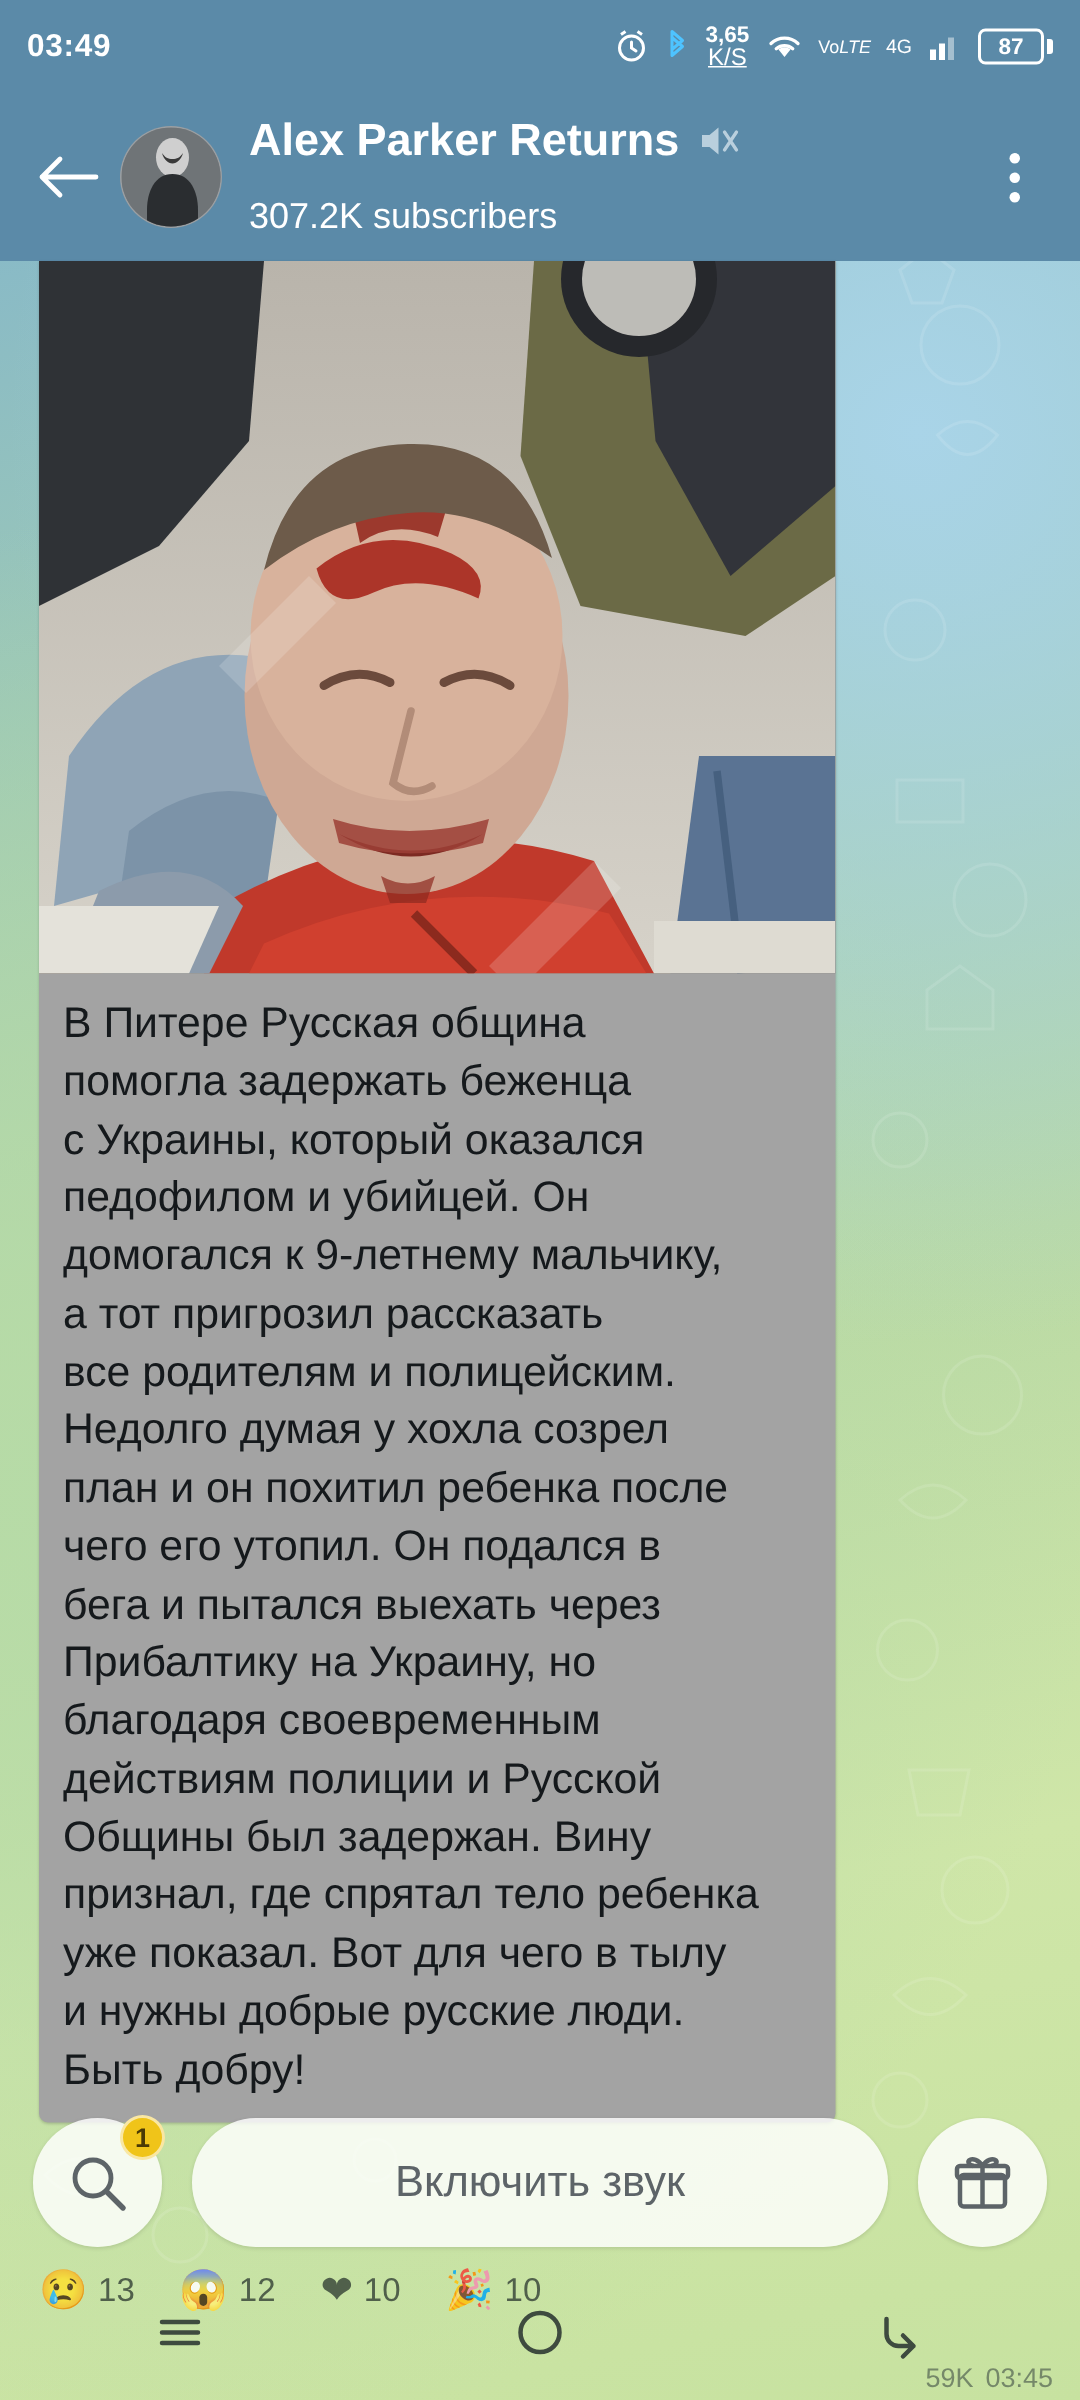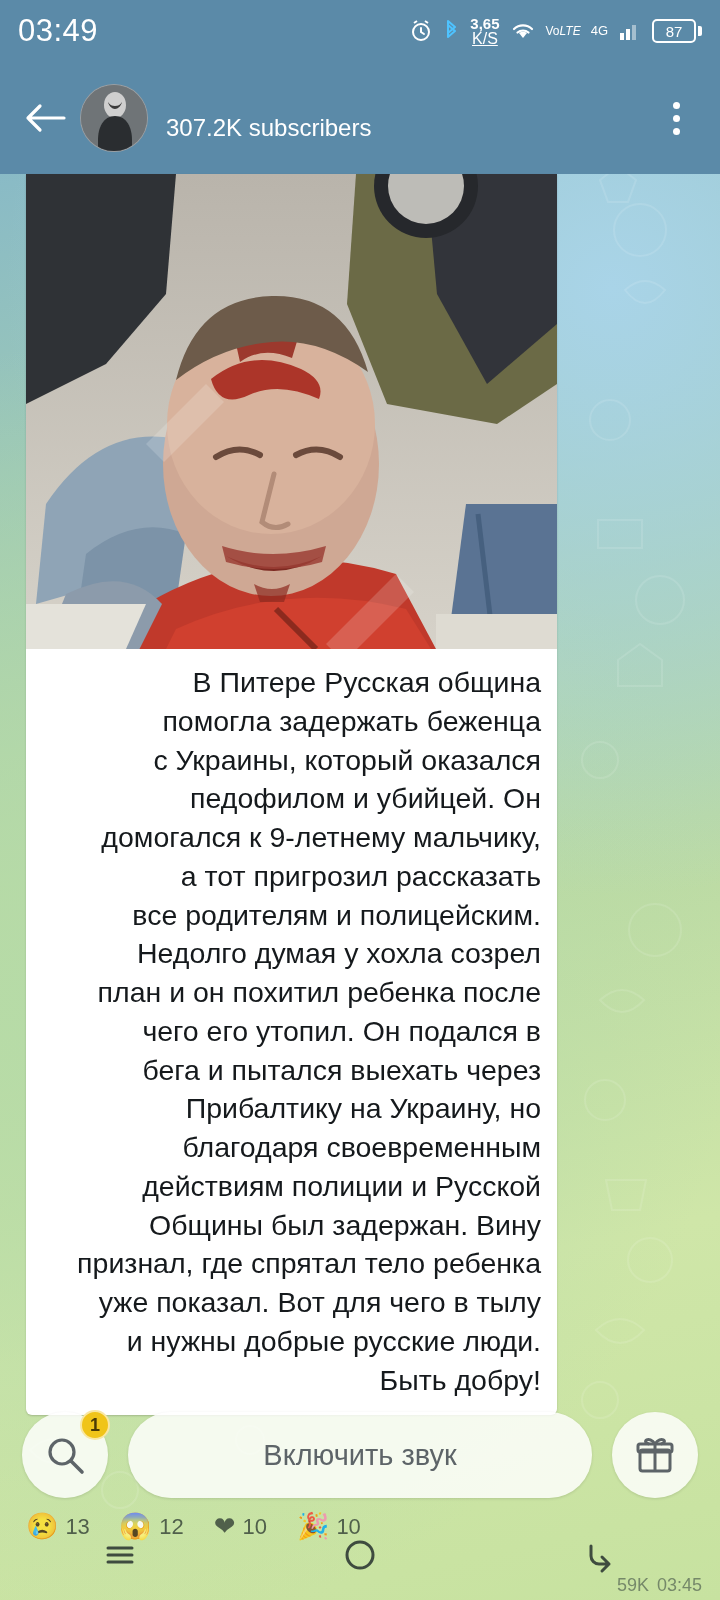--- a/index.html
+++ b/index.html
@@ -32,21 +32,21 @@
   .status-bar {
     position: absolute; top: 0; left: 0; right: 0;
     height: 62px;
     background: #5b8aa8;
     display: flex; align-items: center;
     justify-content: space-between;
     padding: 0 18px;
     color: #ffffff;
   }
   .status-time {
-    font-size: 31px; letter-spacing: 0.5px;
+    font-size: 21px; letter-spacing: 0.5px; font-weight: bold;
   }
   .status-icons {
     display: flex; align-items: center; gap: 10px;
   }
   .status-icons svg { display: block; }
   .netspeed {
     display: flex; flex-direction: column;
     align-items: center; justify-content: center;
     line-height: 1;
   }
@@ -63,21 +63,21 @@
     align-items: center; line-height: 1.05;
   }
   .fourg .a { font-size: 13px; }
   .battery {
     display: flex; align-items: center;
   }
   .battery-body {
     width: 44px; height: 24px;
     border: 2px solid #fff; border-radius: 5px;
     display: flex; align-items: center; justify-content: center;
-    font-size: 15px; font-weight: normal;
+    font-size: 15px; font-weight: bold;
   }
   .battery-cap {
     width: 4px; height: 10px; background: #fff;
     border-radius: 0 2px 2px 0; margin-left: 2px;
   }
 
   
   .header {
     position: absolute; top: 62px; left: 0; right: 0;
     height: 112px;
@@ -120,25 +120,24 @@
     align-items: center; justify-content: center; gap: 6px;
     flex: 0 0 auto;
   }
   .menu-dot { width: 7px; height: 7px; border-radius: 50%; background: #fff; }
 
   
   .message {
     position: absolute;
     left: 26px; top: 174px;
     width: 531px;
-    background: #ffffff;
+    background: #a3a3a3;
     border-radius: 0 0 6px 6px;
     overflow: hidden;
     box-shadow: 0 1px 2px rgba(0,0,0,0.18);
-    text-align: right;
   }
   .photo {
     width: 531px; height: 475px;
     position: relative; overflow: hidden;
     background: #8c8378;
   }
   .photo svg { position: absolute; inset: 0; }
   .msg-text {
     padding: 14px 16px 16px 16px;
     font-size: 28.5px;
@@ -289,20 +288,27 @@
     </div>
     <div class="avatar">
       <svg width="68" height="68" viewBox="0 0 68 68">
         <rect width="68" height="68" fill="#6f7477"></rect>
         <ellipse cx="34" cy="20" rx="11" ry="13" fill="#cfcfcf"></ellipse>
         <path d="M34 31c-12 0-17 12-17 24v13h34V55c0-12-5-24-17-24z" fill="#2a2d30"></path>
         <path d="M27 17c1 4 4 7 7 7s6-3 7-7c-2 3-4 4-7 4s-5-1-7-4z" fill="#3a3a3a"></path>
       </svg>
     </div>
     <div class="title-block">
+      <div class="title-row">
+        <span class="chat-title">Alex Parker Returns</span>
+        <svg width="30" height="30" viewBox="0 0 30 30">
+          <path d="M5 11h5l6-5v18l-6-5H5z" fill="#b9cfdd"></path>
+          <path d="M20 9l8 12M28 9l-8 12" stroke="#b9cfdd" stroke-width="2.2" stroke-linecap="round"></path>
+        </svg>
+      </div>
       <div class="chat-sub">307.2K subscribers</div>
     </div>
     <div class="menu-btn">
       <span class="menu-dot"></span>
       <span class="menu-dot"></span>
       <span class="menu-dot"></span>
     </div>
   </div>
 
   <div class="message">

